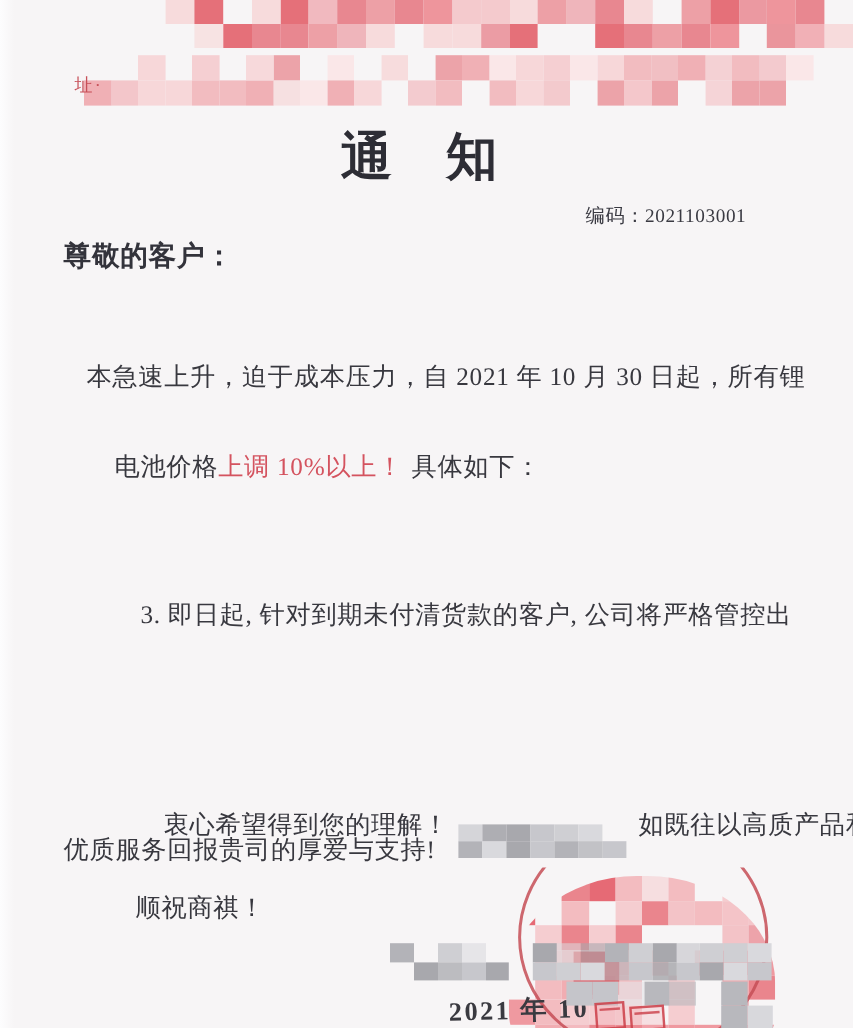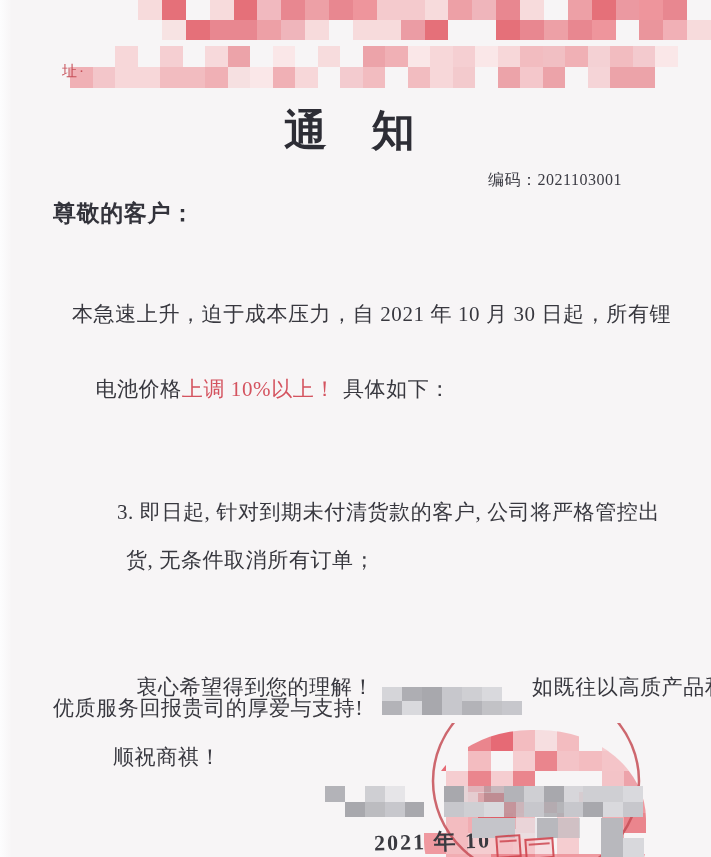--- a/index.html
+++ b/index.html
@@ -198,21 +198,20 @@
   <div class="doc-code">编码：2021103001</div>
 
   <div class="line greeting">尊敬的客户：</div>
 
   <div class="line p1l2">本急速上升，迫于成本压力，自 2021 年 10 月 30 日起，所有锂</div>
   <div class="line p1l3">
     <span>电池价格</span><span class="red">上调 10%以上！</span><span class="after-red">具体如下：</span>
   </div>
 
   <div class="line it3a">3. 即日起, 针对到期未付清货款的客户, 公司将严格管控出</div>
-  <div class="line it3b">货, 无条件取消所有订单；</div>
 
   <div class="line cl1">
     <span>衷心希望得到您的理解！</span><span class="mosaic inline company-redacted" style="grid-template-columns: repeat(7, 1fr); grid-template-rows: repeat(2, 1fr);"><div style="background: rgb(207, 207, 211); opacity: 0.85;"></div><div style="background: rgb(168, 168, 173); opacity: 0.93;"></div><div style="background: rgb(168, 168, 173);"></div><div style="background: rgb(199, 199, 204);"></div><div style="background: rgb(207, 207, 211);"></div><div style="background: rgb(217, 217, 221);"></div><div></div><div style="background: rgb(179, 179, 184);"></div><div style="background: rgb(217, 217, 221);"></div><div style="background: rgb(168, 168, 173);"></div><div style="background: rgb(199, 199, 204);"></div><div style="background: rgb(179, 179, 184);"></div><div style="background: rgb(179, 179, 184); opacity: 0.78;"></div><div style="background: rgb(199, 199, 204);"></div></span><span>如既往以高质产品和</span>
   </div>
   <div class="line cl2">优质服务回报贵司的厚爱与支持!</div>
   <div class="line cl3">顺祝商祺！</div>
 
   <svg class="seal-ring" width="230" height="134">
     <ellipse cx="115" cy="58" rx="103" ry="97" fill="none" stroke="#c64d56" stroke-width="2.5" opacity="0.85"></ellipse>
   </svg>

